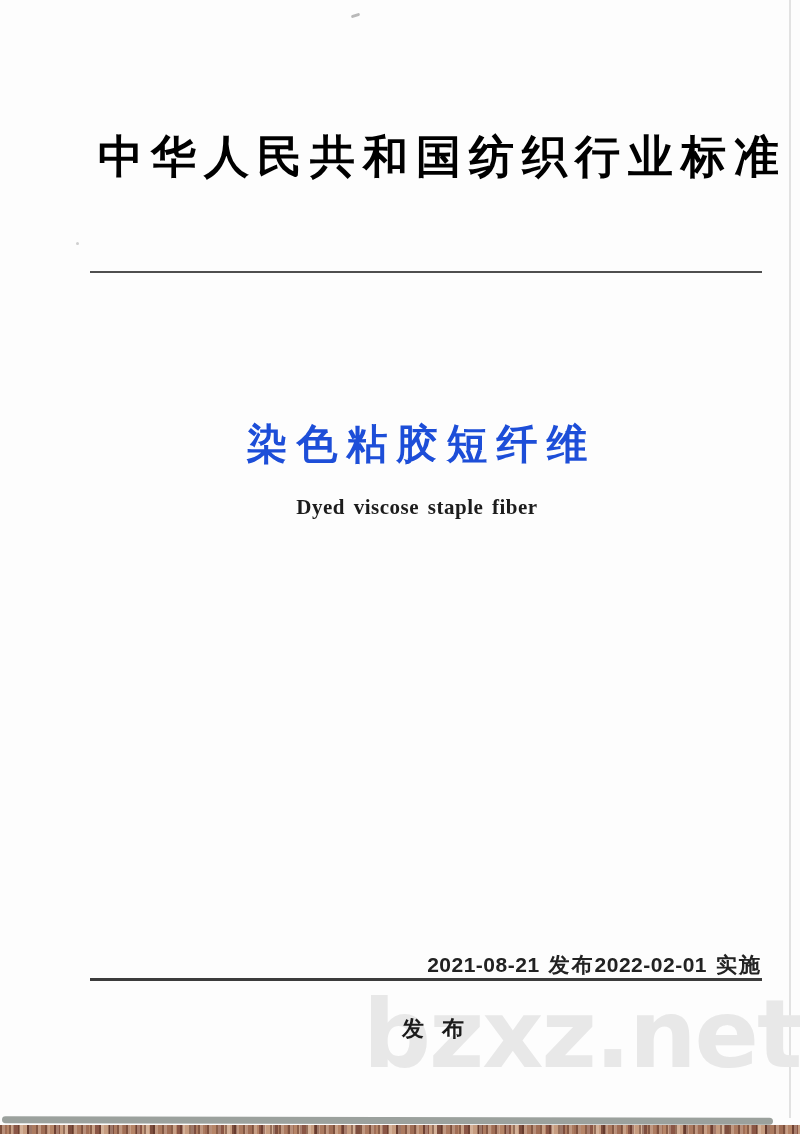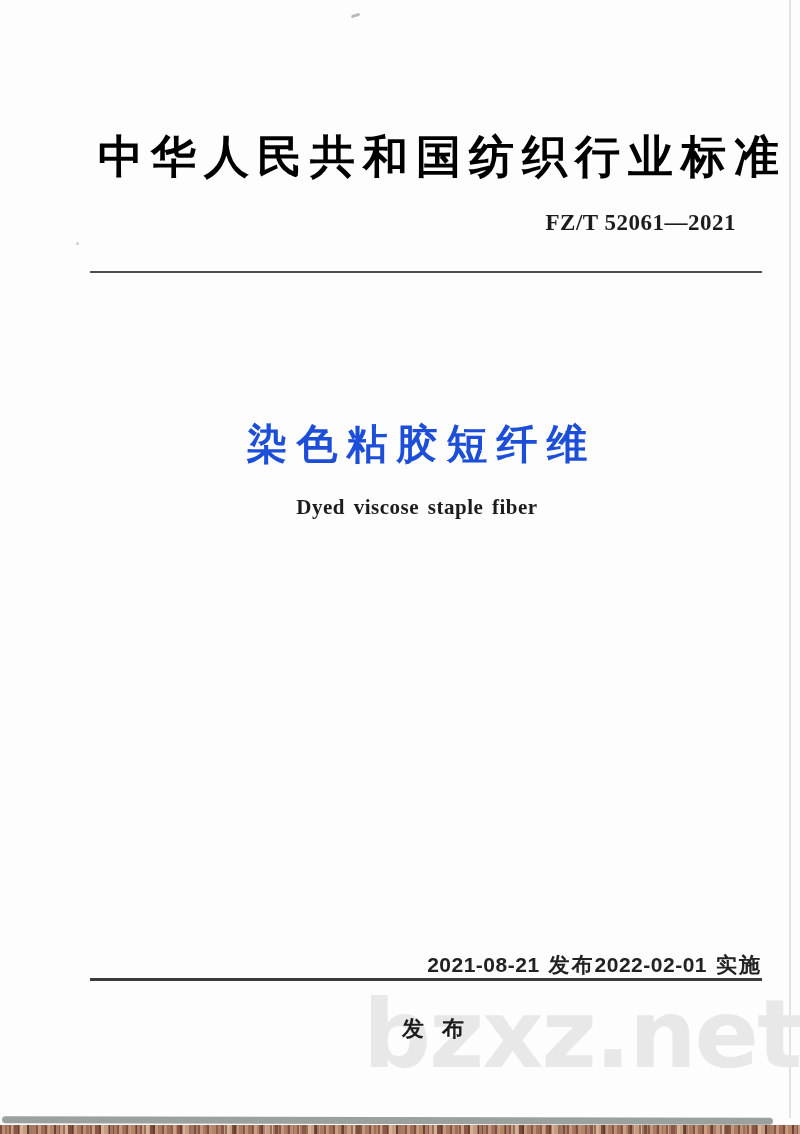--- a/index.html
+++ b/index.html
@@ -109,21 +109,20 @@
 <body>
 
 <div class="canvas">
 
   <div class="page-edge"></div>
 
 
 
   <div class="std-category-title">中华人民共和国纺织行业标准</div>
 
-  <div class="std-number">FZ/T 52061—2021</div>
 
   <div class="rule rule-top"></div>
 
   <div class="doc-title-cn">染色粘胶短纤维</div>
 
   <div class="doc-title-en">Dyed viscose staple fiber</div>
 
   <div class="dates-row">
     <span><span>2021-08-21</span><span class="date-label">发布</span></span>
     <span><span>2022-02-01</span><span class="date-label">实施</span></span>

